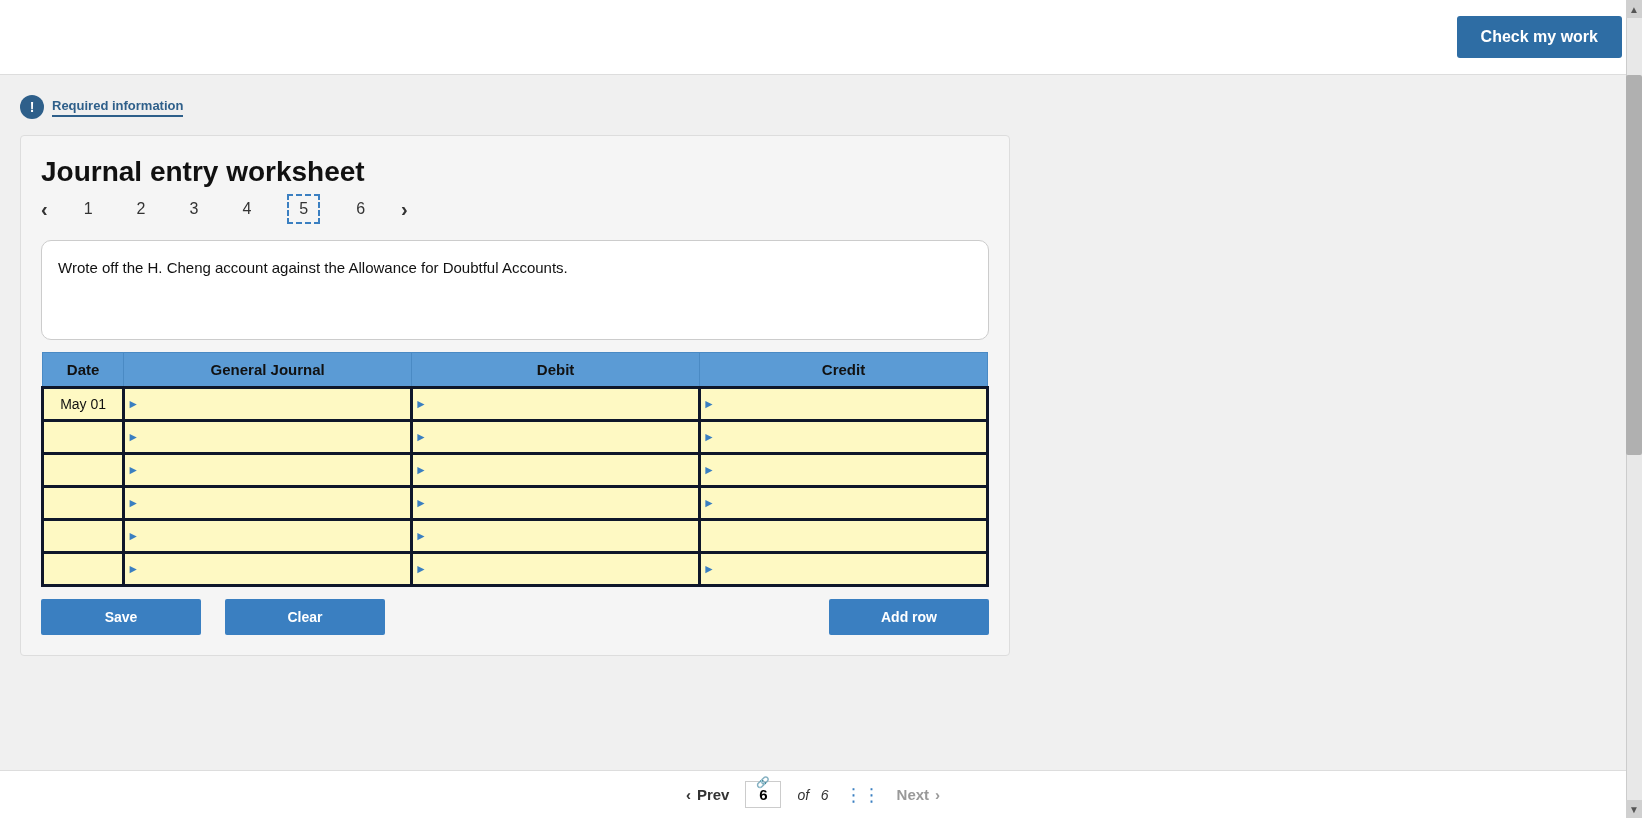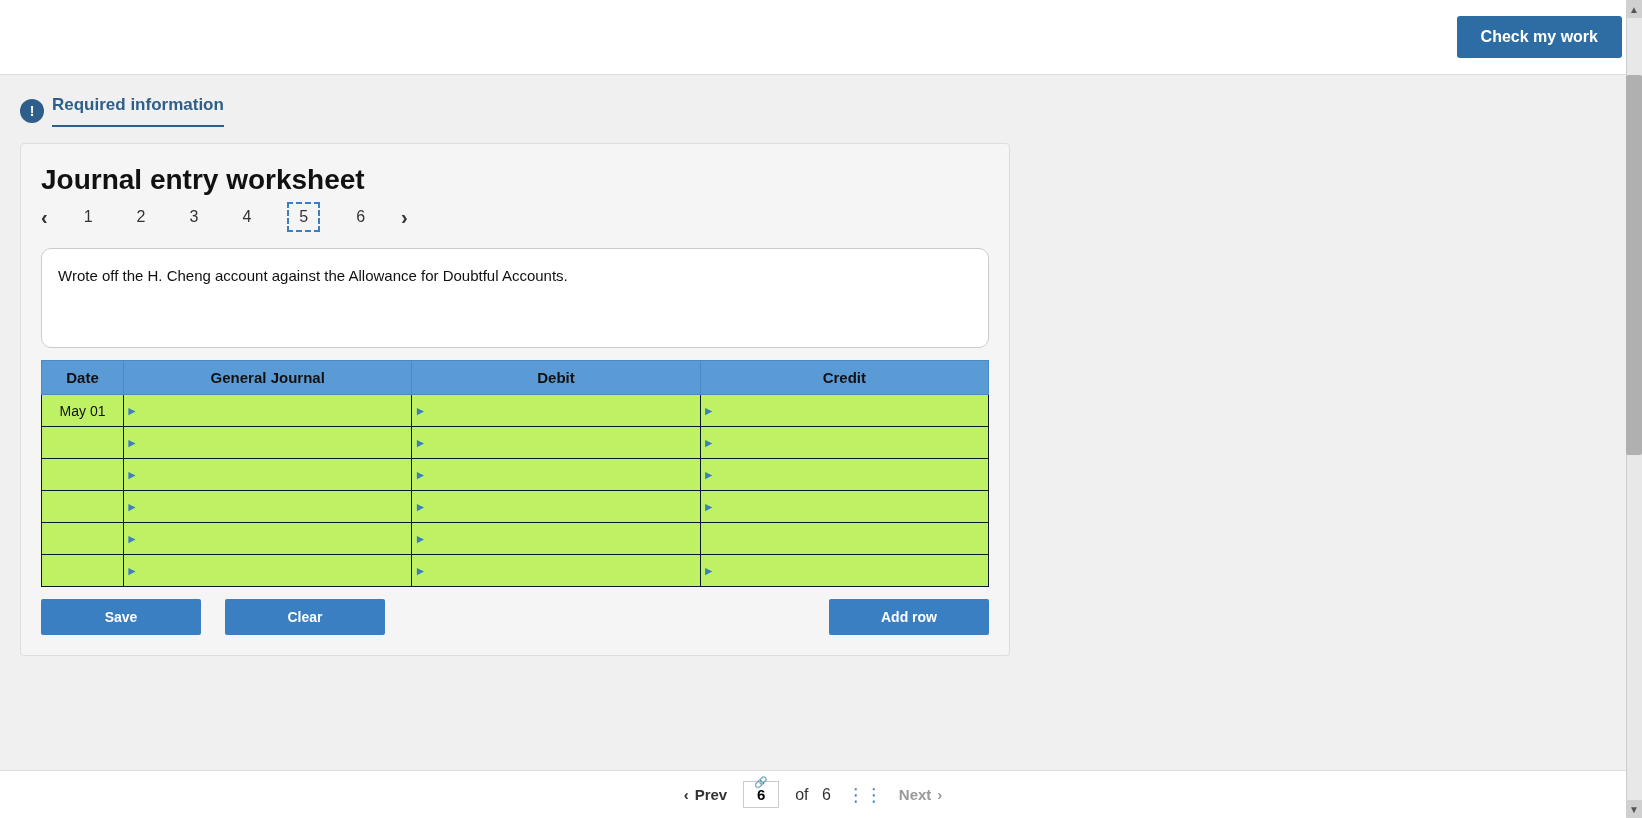--- a/index.html
+++ b/index.html
@@ -95,25 +95,25 @@
       height: 24px;
       display: flex;
       align-items: center;
       justify-content: center;
       font-size: 14px;
       font-weight: bold;
       margin-right: 8px;
       flex-shrink: 0;
     }
     #required-info-label {
-      font-size: 17px;
+      font-size: 13px;
       font-weight: bold;
       color: #2e5f8a;
       border-bottom: 2px solid #2e5f8a;
-      padding-bottom: 10px;
+      padding-bottom: 2px;
     }
 
     
     #worksheet-card {
       background: #f5f5f5;
       border: 1px solid #ddd;
       border-radius: 4px;
       padding: 20px;
       max-width: 990px;
     }
@@ -180,24 +180,24 @@
     #journal-table thead tr th {
       background: #5b9bd5;
       color: #111;
       font-weight: bold;
       font-size: 15px;
       padding: 8px 12px;
       border: 1px solid #4a8ac4;
       text-align: center;
     }
     #journal-table tbody tr td {
-      border: 1px solid #0f172a;
+      border: 3px solid #0f172a;
       padding: 0;
       height: 32px;
-      background: #bef264;
+      background: #fef9c3;
     }
     #journal-table tbody tr td.date-cell {
       text-align: center;
       font-size: 14px;
       color: #111;
       padding: 4px;
     }
     #journal-table tbody tr td.input-cell {
       padding: 0;
       position: relative;
@@ -294,22 +294,23 @@
     }
     #footer-page-box .chain-icon {
       position: absolute;
       top: -6px;
       left: 50%;
       transform: translateX(-50%);
       font-size: 11px;
       color: #555;
     }
     #footer-of-text {
-      font-size: 16px;
+      font-size: 14px;
       color: #333;
+      font-style: italic;
     }
     #footer-grid-icon {
       font-size: 18px;
       color: #3a7fc1;
       cursor: pointer;
     }
   </style>
 </head>
 <body>
 

